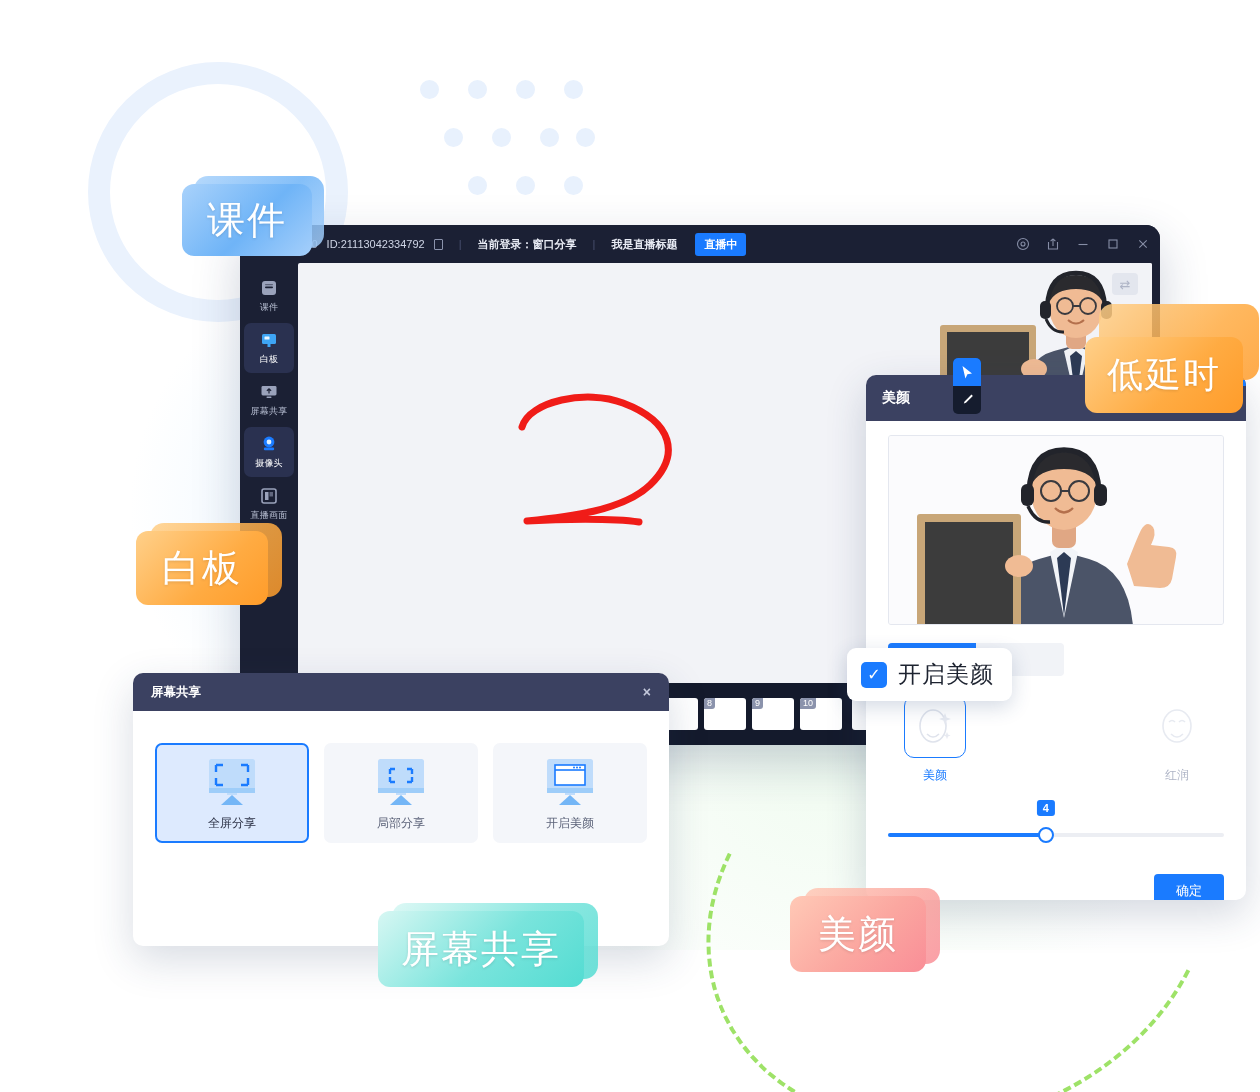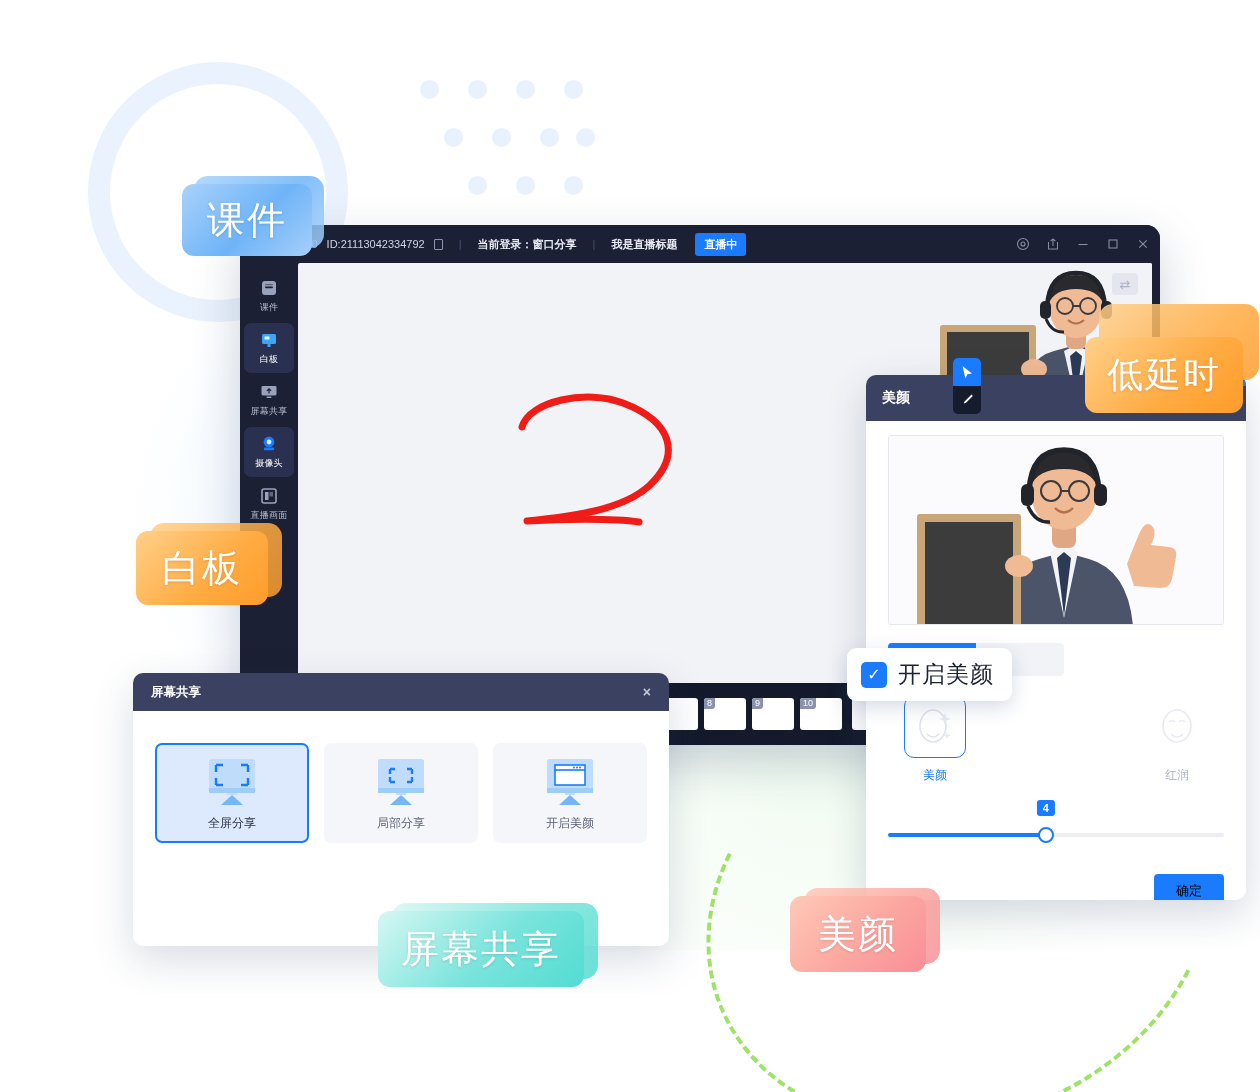--- a/index.html
+++ b/index.html
@@ -180,21 +180,21 @@
     position: absolute; left: 47%; top: 9px; width: 16px; height: 16px; margin-left: -8px;
     background: #fff; border: 2px solid #1a7bff; border-radius: 50%;
   }
   .sl-bubble {
     position: absolute; left: 47%; top: -18px; transform: translateX(-50%);
     background: #1a7bff; color: #fff; font-size: 11px; font-weight: 700;
     padding: 2px 6px; border-radius: 3px;
   }
   .bp-foot { display: flex; justify-content: flex-end; margin-top: 22px; }
   .btn-primary {
-    background: #1a7bff; color: #000000; font-size: 13px; border: none;
+    background: #1a7bff; color: #ffffff; font-size: 13px; border: none;
     padding: 8px 22px; border-radius: 4px; font-family: inherit;
   }
 
   
   .share-dialog {
     position: absolute; left: 133px; top: 673px; width: 536px; height: 273px;
     background: #ffffff; border-radius: 10px;
     box-shadow: 0 14px 40px rgba(40,60,100,.18);
     overflow: hidden;
   }

